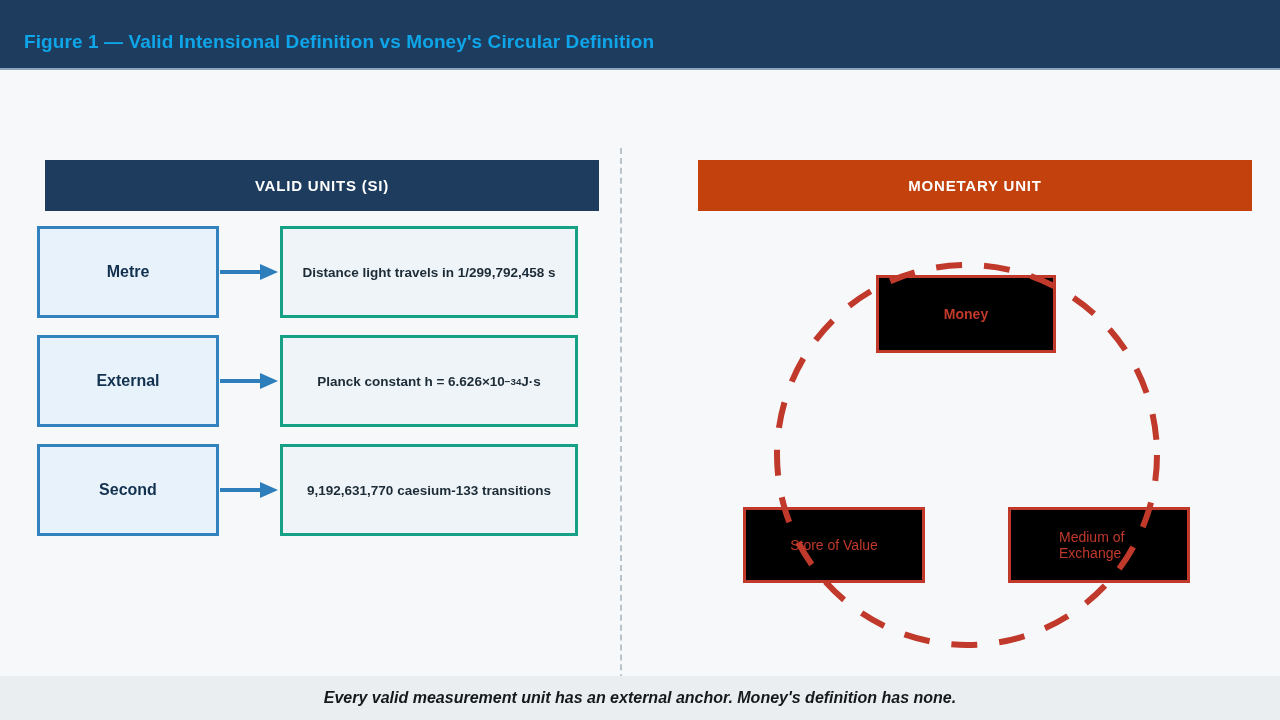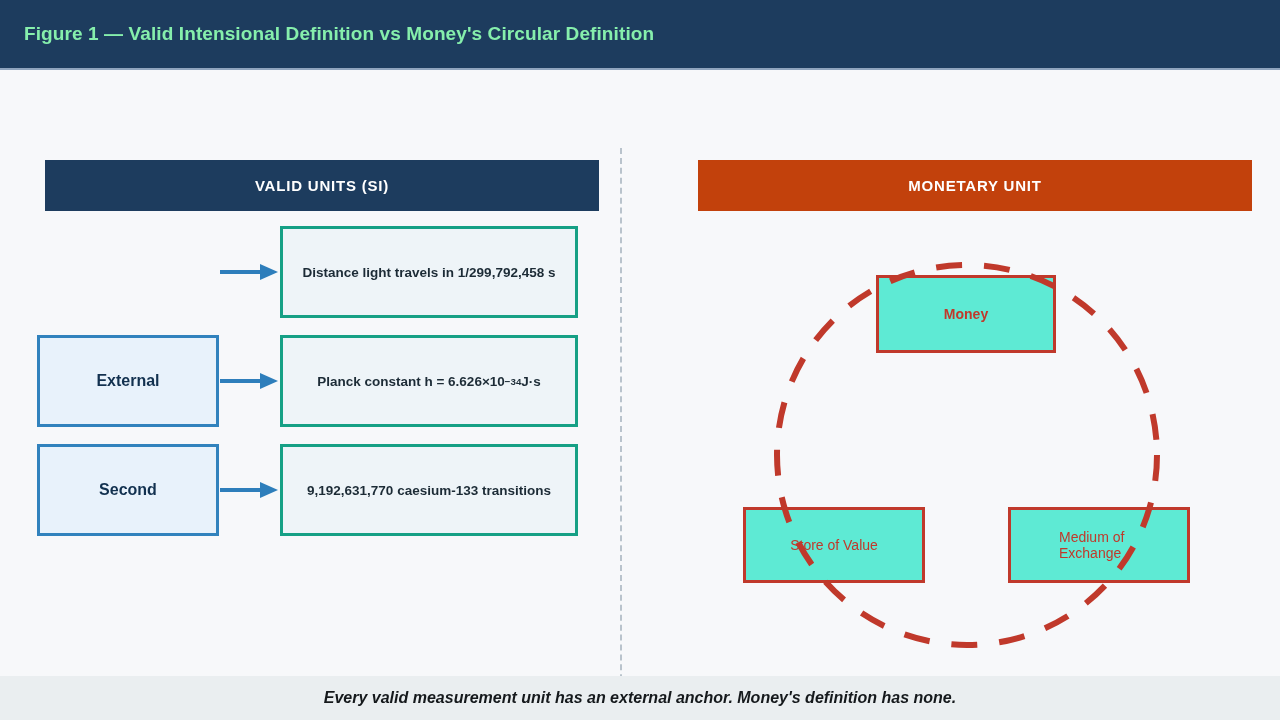--- a/index.html
+++ b/index.html
@@ -29,25 +29,25 @@
     top: 0;
     width: 1280px;
     height: 70px;
     background: #1d3c5e;
     border-bottom: 2px solid #8fa4bd;
     box-sizing: border-box;
   }
   .titlebar-text {
     position: absolute;
     left: 24px;
-    top: 0;
+    top: 8px;
     height: 68px;
     display: flex;
     align-items: center;
-    color: #86efac;
+    color: #0ea5e9;
     font-size: 19px;
     font-weight: bold;
     letter-spacing: 0.1px;
     white-space: nowrap;
   }
 
   
   .canvas {
     position: absolute;
     left: 0;
@@ -193,21 +193,21 @@
     position: absolute;
     left: 0;
     top: 0;
     width: 554px;
     height: 430px;
     z-index: 2;
     pointer-events: none;
   }
   .money-node {
     position: absolute;
-    background: #5eead4;
+    background: #000000;
     border: 3px solid #c0392b;
     box-sizing: border-box;
     display: flex;
     align-items: center;
     justify-content: center;
     color: #c0392b;
     font-size: 14px;
     z-index: 1;
   }
   .money-node.primary {
@@ -262,20 +262,21 @@
     <div class="titlebar-text">Figure 1 — Valid Intensional Definition vs Money's Circular Definition</div>
   </div>
 
   <div class="canvas">
 
     <div class="divider"></div>
 
     <div class="panel-header left">VALID UNITS (SI)</div>
 
     <div class="unit-row r0">
+      <div class="unit-box">Metre</div>
       <div class="arrow-wrap">
         <svg width="60" height="20" viewBox="0 0 60 20">
           <line x1="0" y1="10" x2="42" y2="10" stroke="#2e7ebb" stroke-width="4"></line>
           <polygon points="40,2 58,10 40,18" fill="#2e7ebb"></polygon>
         </svg>
       </div>
       <div class="def-box">Distance light travels in 1/299,792,458 s</div>
     </div>
 
     <div class="unit-row r1">

